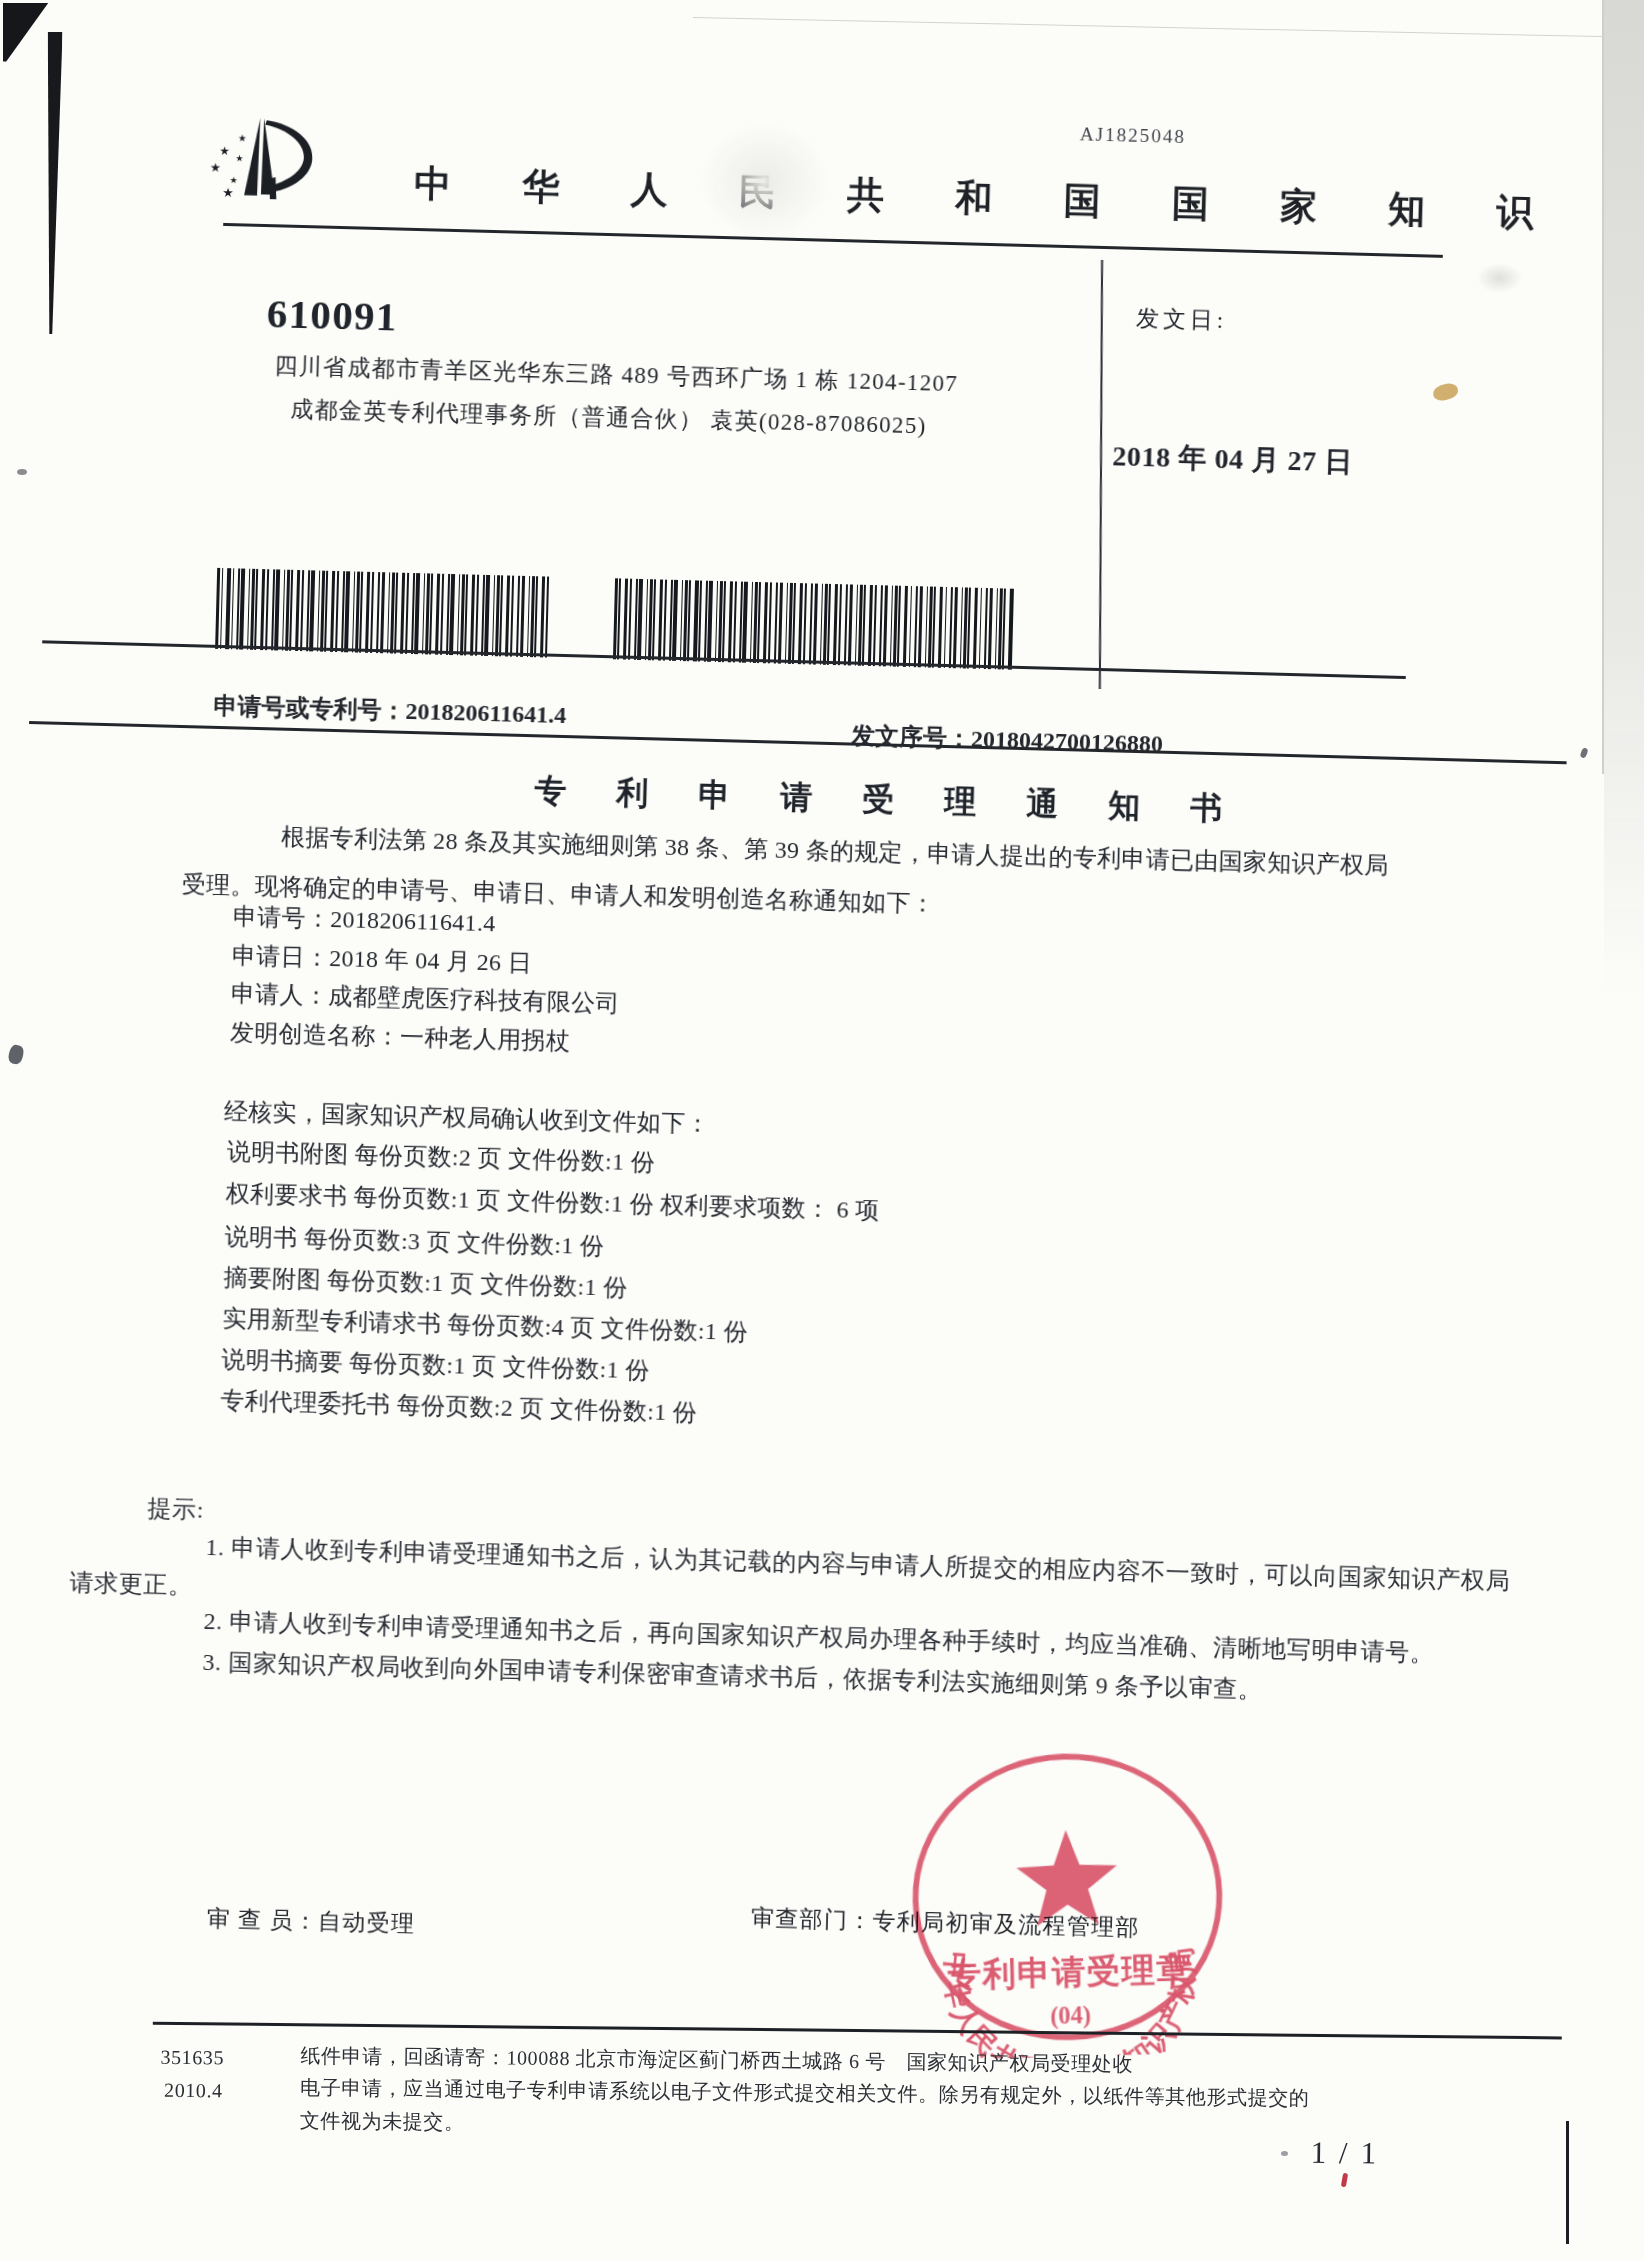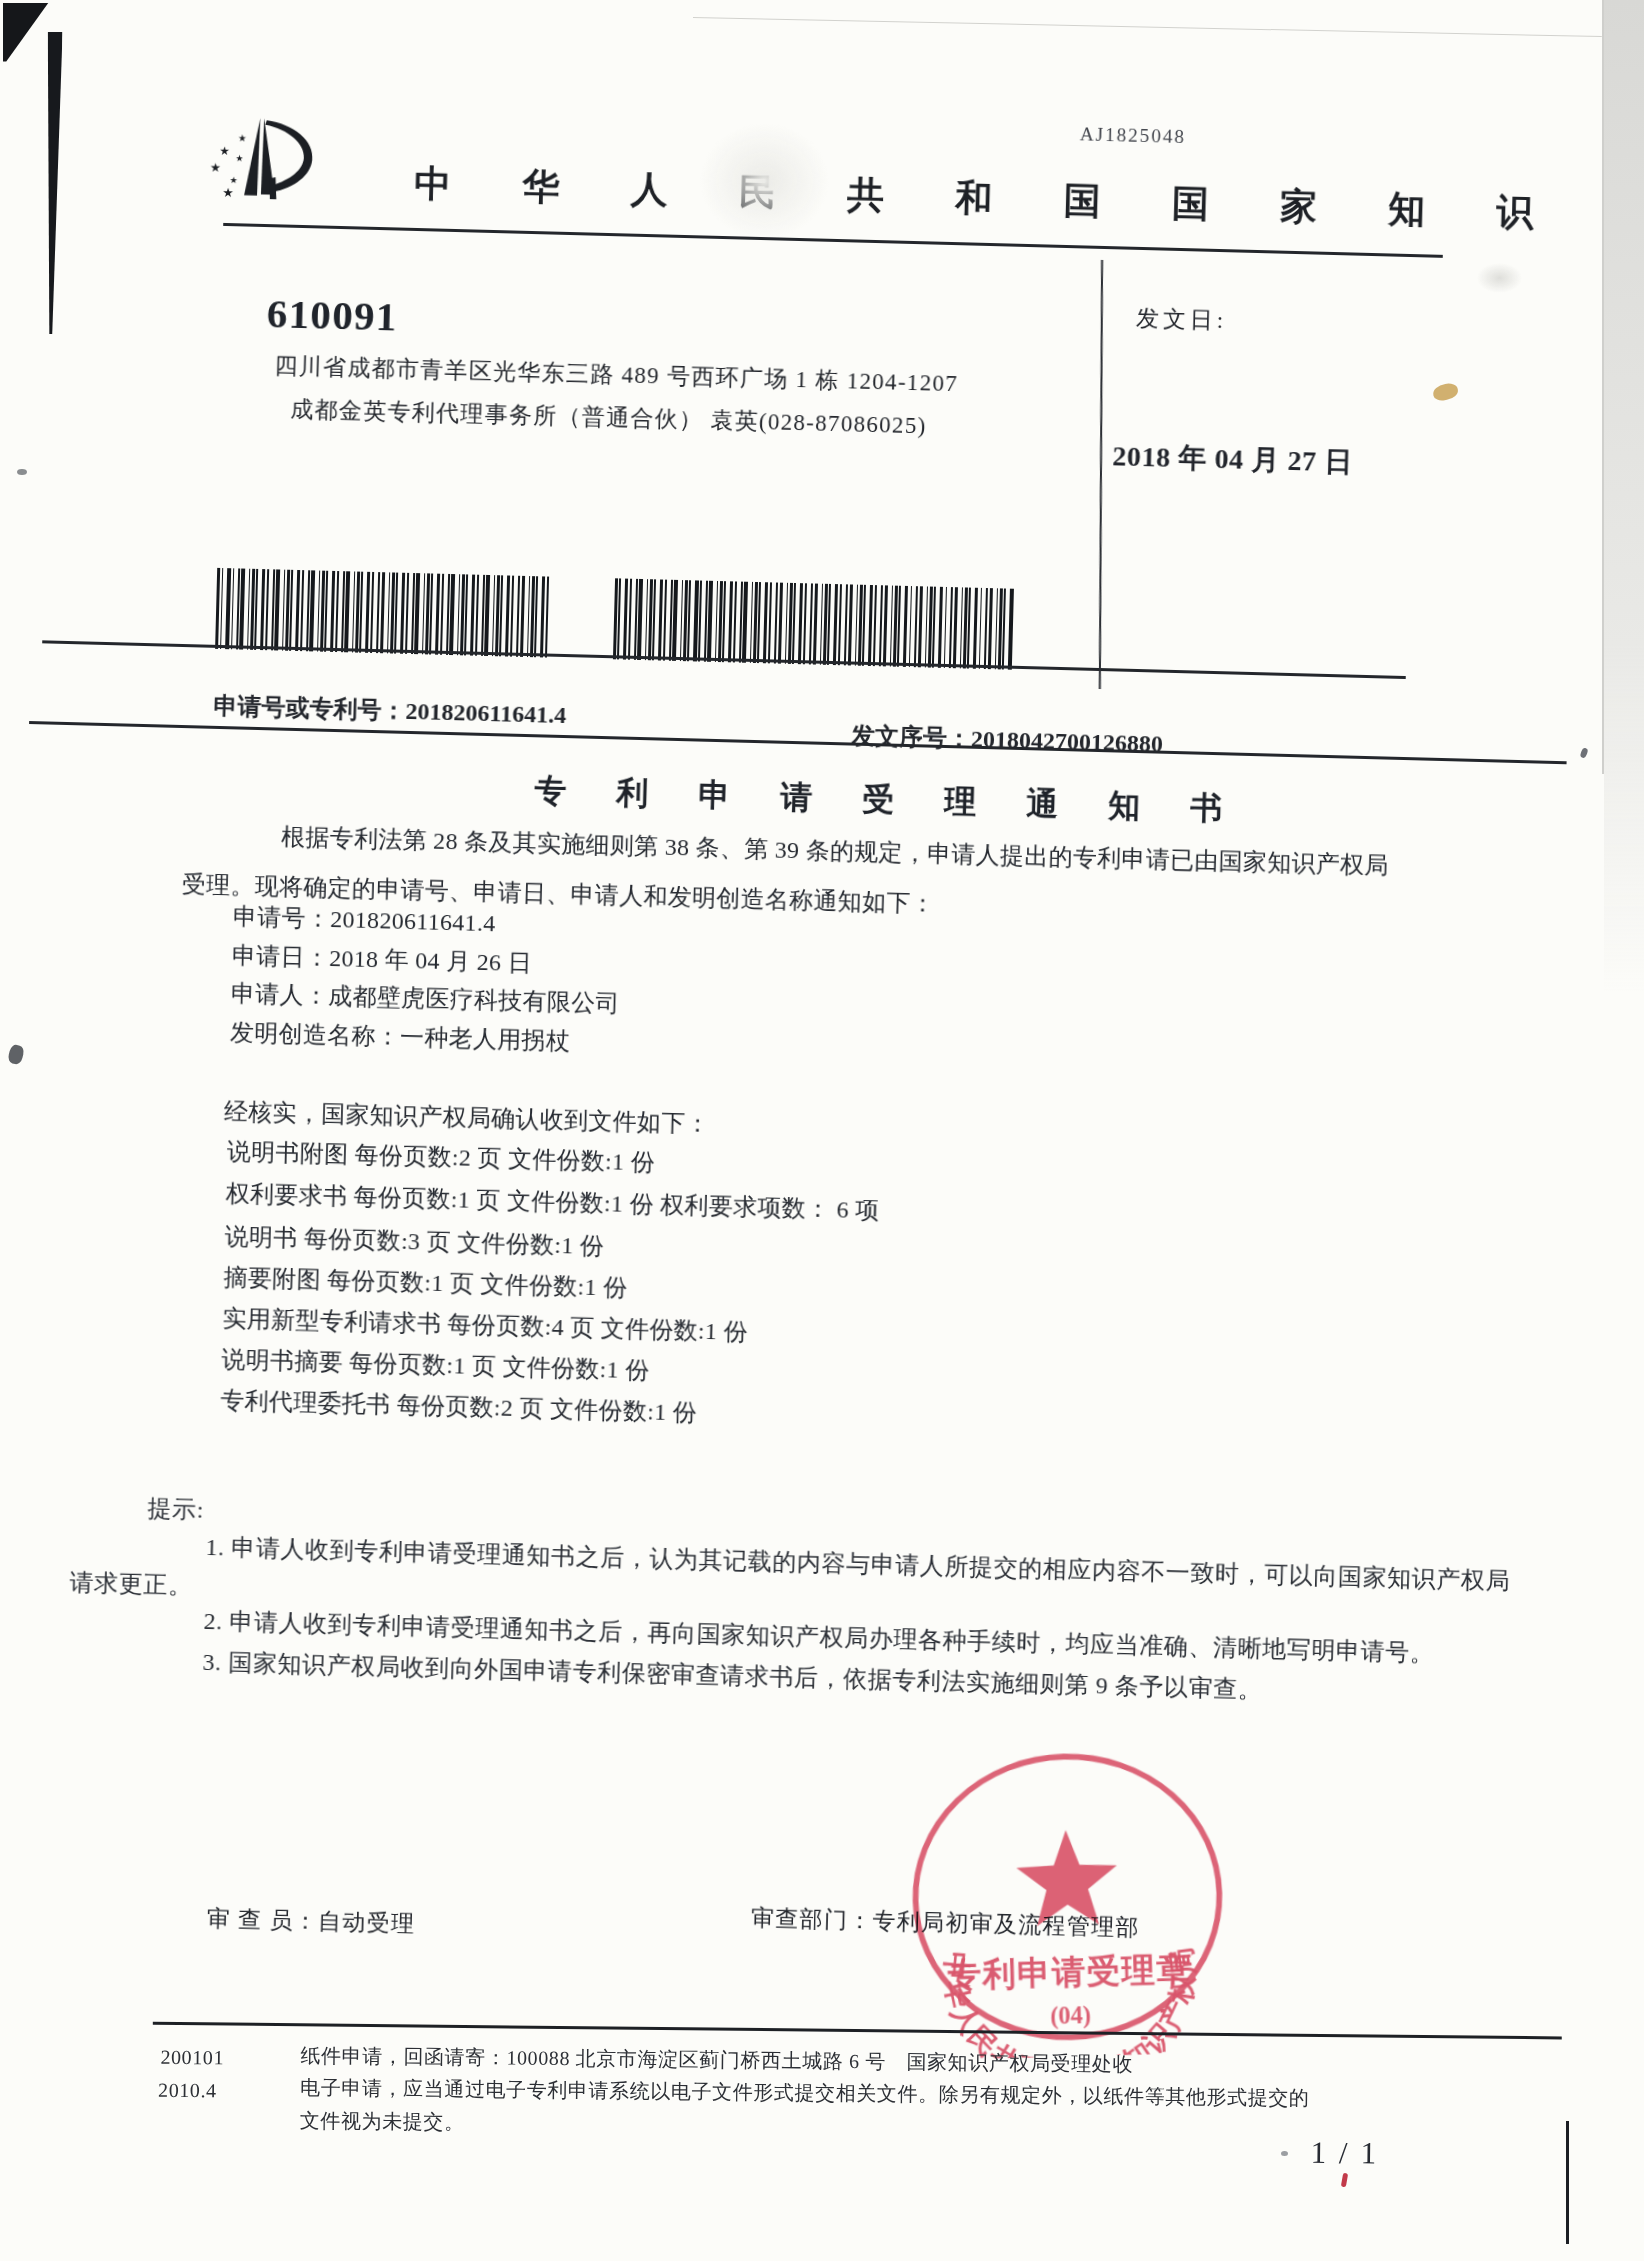--- a/index.html
+++ b/index.html
@@ -119,22 +119,22 @@
         <text x="250" y="366" text-anchor="middle" font-size="52" font-weight="bold" letter-spacing="2" opacity="0.95" fill="#d5445c">专利申请受理章</text>
         <text x="250" y="428" text-anchor="middle" font-size="38" font-weight="bold" opacity="0.92" fill="#d5445c">(04)</text>
       </svg>
     </div>
 
     <div class="vline" style="left:1112px;top:231px;width:1.9px;height:429px;transform:rotate(-1.2deg);"></div>
   </div>
 
   <div class="layer rotf">
     <div class="hline" style="left:174px;top:2020px;width:1409px;height:3.2px;background:#1d2025;"></div>
-    <div class="t footer-text" style="left:182px;top:2043px;">200101</div>
-    <div class="t footer-text" style="left:180px;top:2076px;">2010.4</div>
+    <div class="t footer-text" style="left:182px;top:2043px;">351635</div>
+    <div class="t footer-text" style="left:186px;top:2076px;">2010.4</div>
     <div class="t footer-text" style="left:322px;top:2040px;">纸件申请，回函请寄：100088 北京市海淀区蓟门桥西土城路 6 号　国家知识产权局受理处收</div>
     <div class="t footer-text" style="left:322px;top:2072px;">电子申请，应当通过电子专利申请系统以电子文件形式提交相关文件。除另有规定外，以纸件等其他形式提交的</div>
     <div class="t footer-text" style="left:322px;top:2105px;">文件视为未提交。</div>
     <div class="t" style="left:1333px;top:2120px;font-size:31px;letter-spacing:2.6px;color:#272b33;">1 / 1</div>
   </div>
 
   <div class="layer">
 
     <div class="artifact" style="left:2.6px;top:2.6px;width:46px;height:59px;background:#15171a;clip-path:polygon(0 0,100% 0,8% 100%,0 100%);"></div>
 

